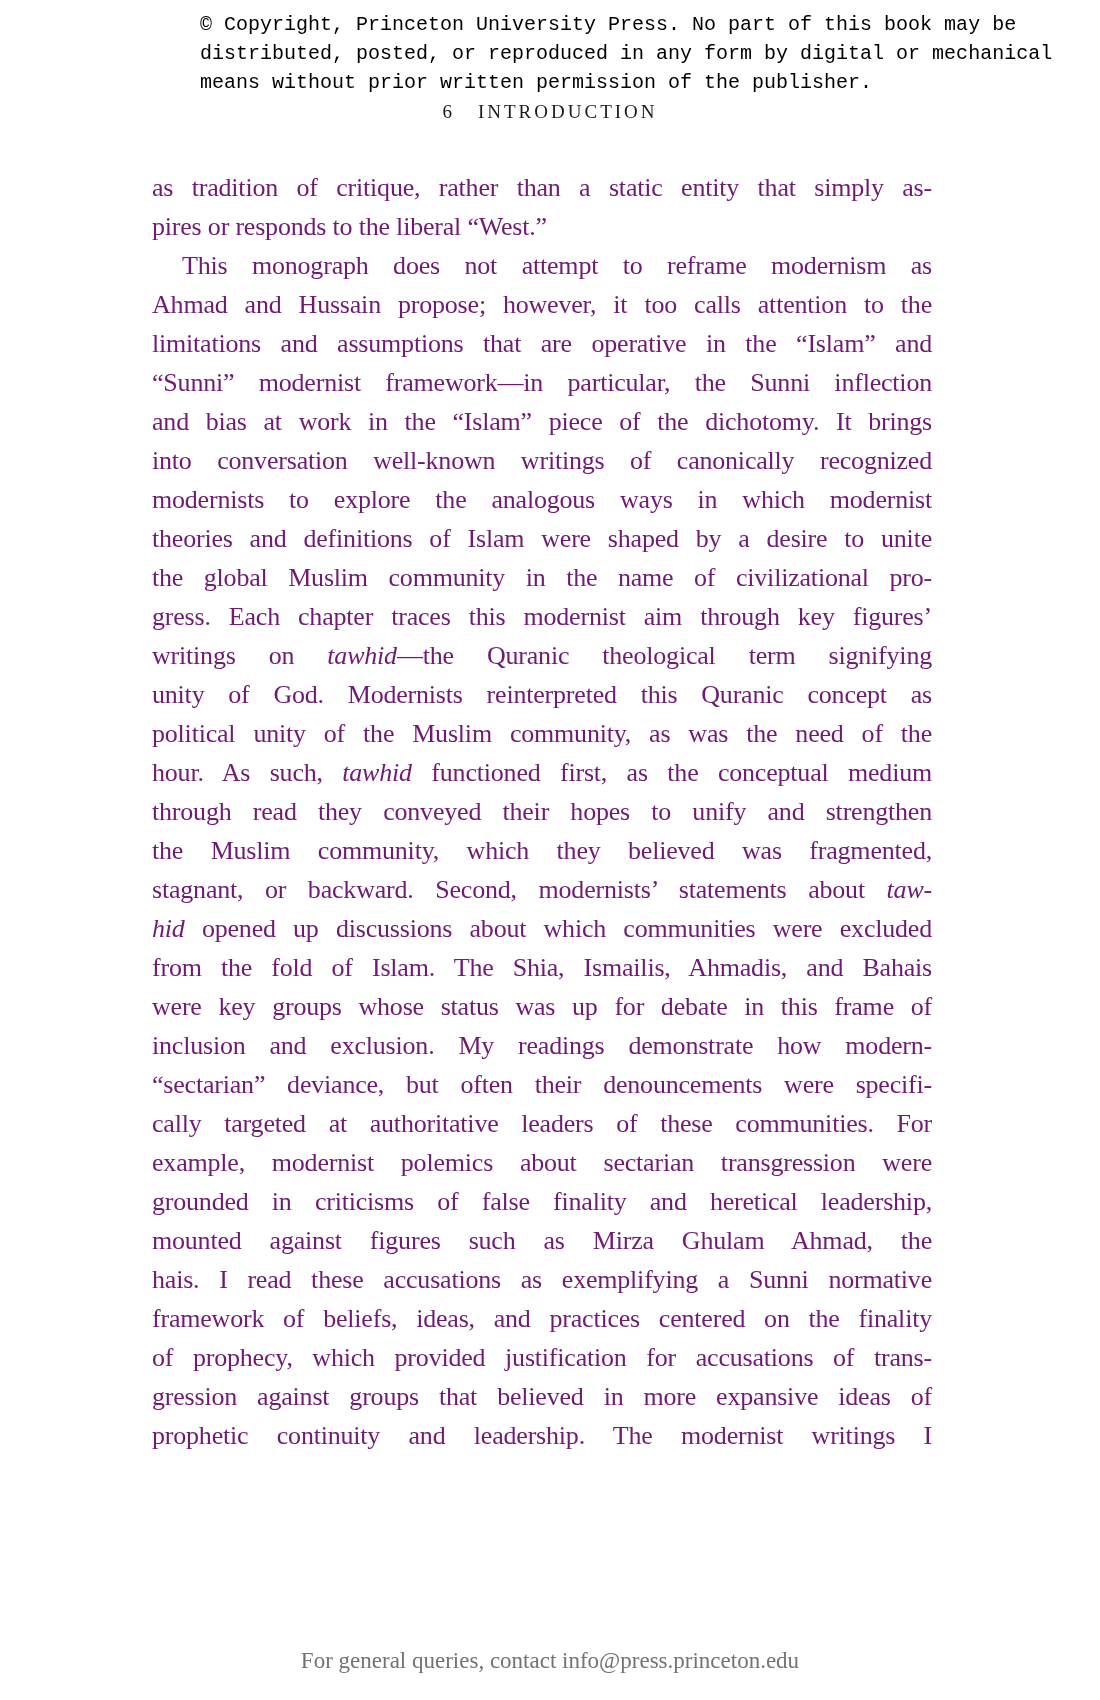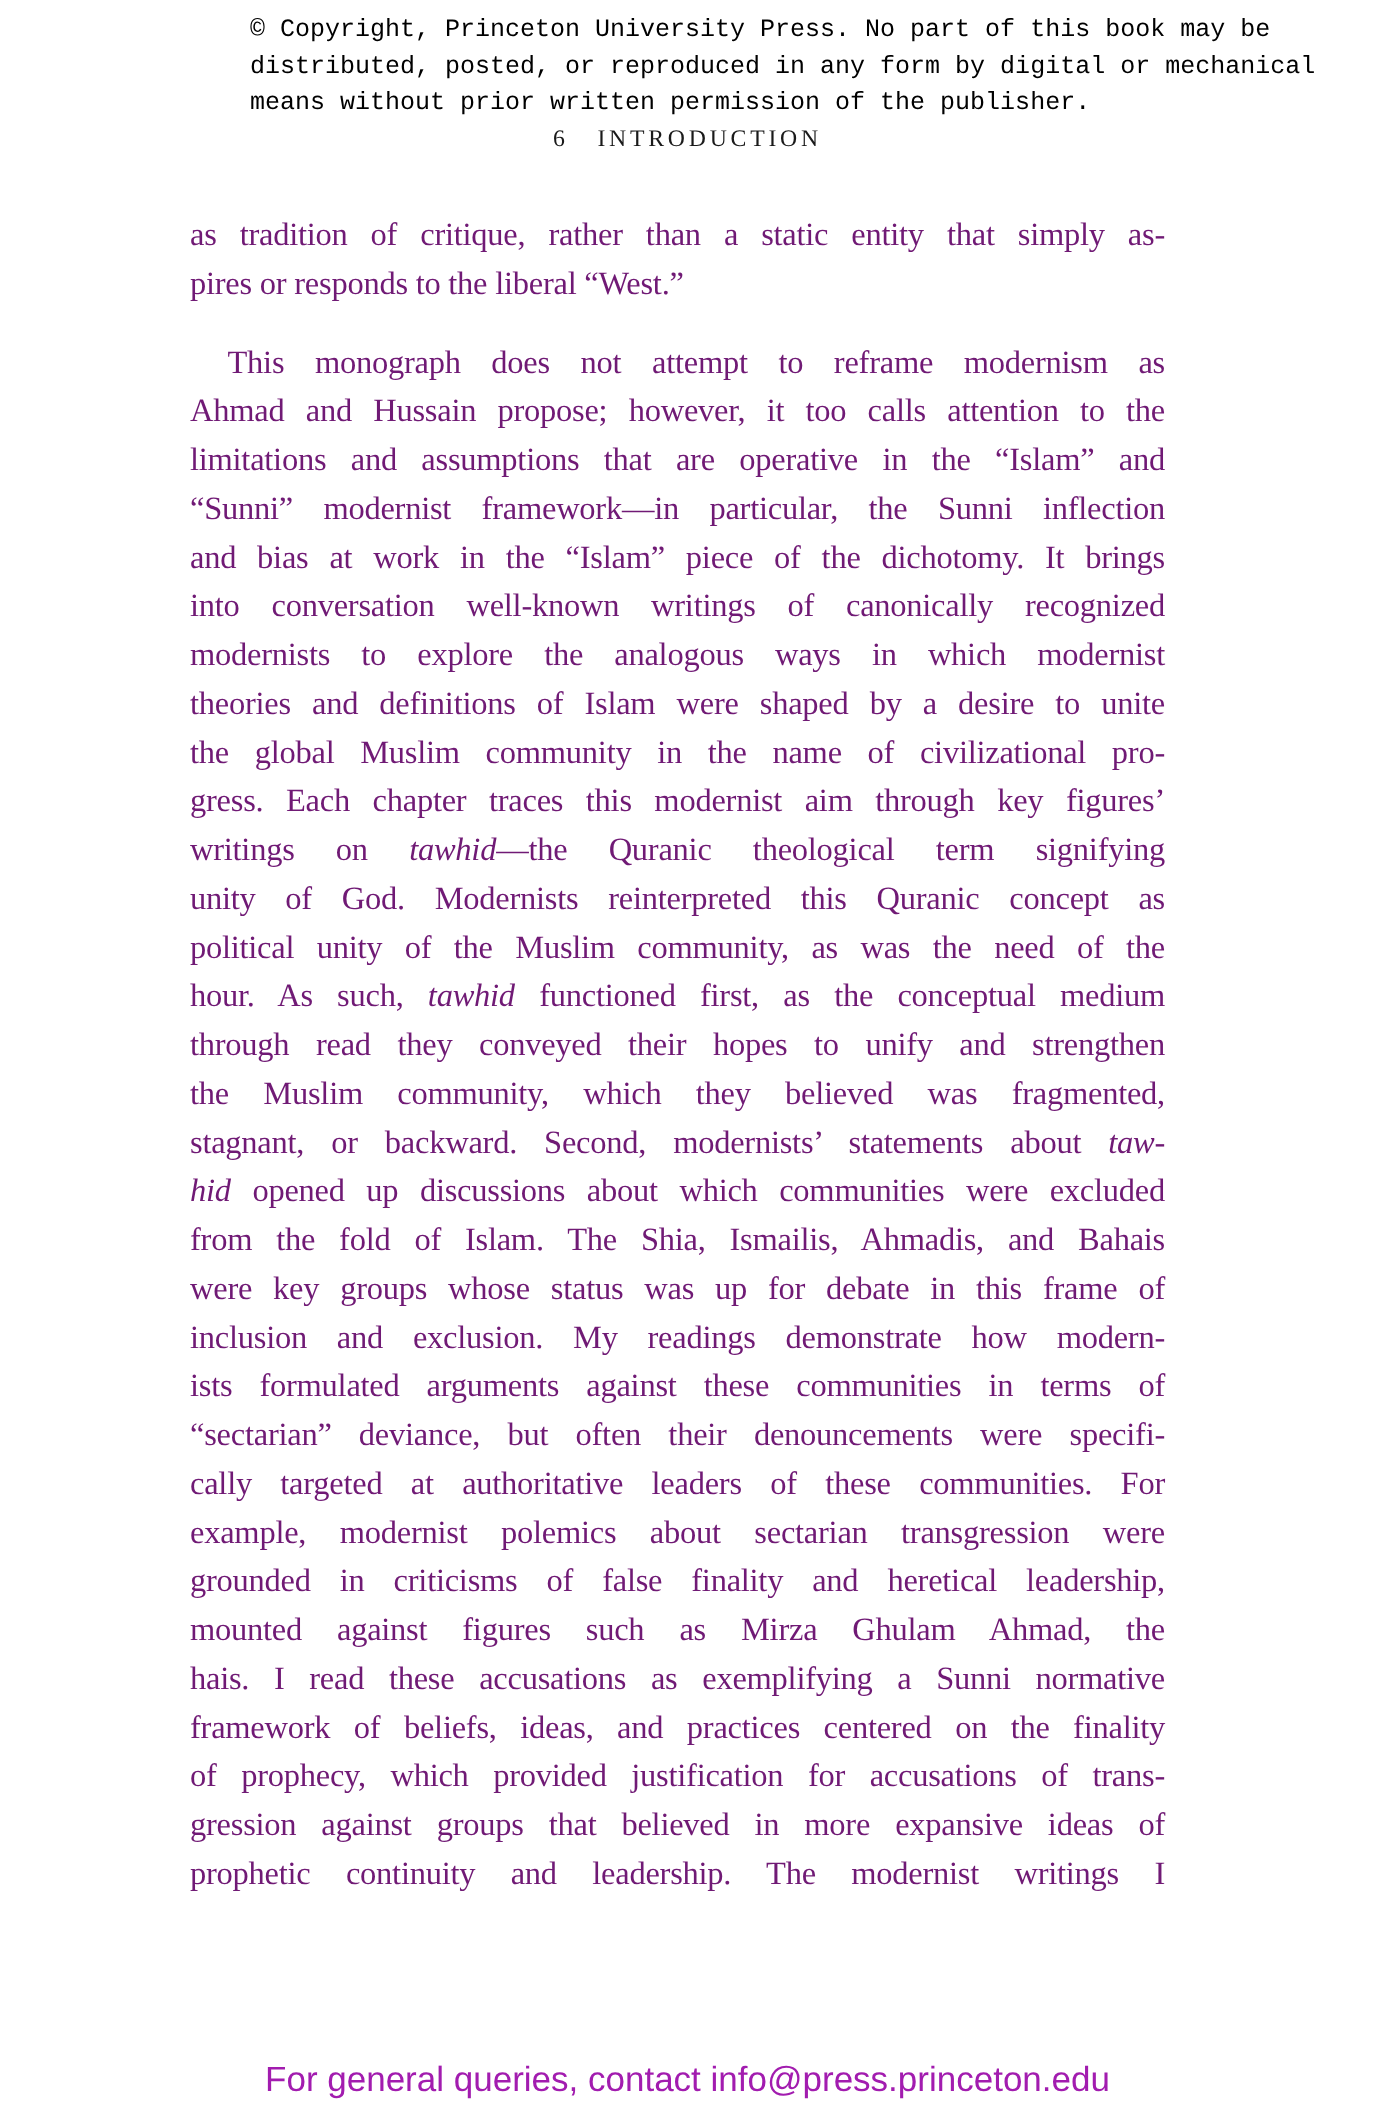--- a/index.html
+++ b/index.html
@@ -48,30 +48,30 @@
     text-align: justify;
     text-align-last: justify;
     -moz-text-align-last: justify;
     height: 39px;
     overflow: visible;
   }
   .bline.end {
     text-align-last: left;
     -moz-text-align-last: left;
   }
-  .bline.indent { text-indent: 30px; margin-top: 24px; }
+  .bline.indent { text-indent: 30px; }
   .bline em { font-style: italic; }
   .footer-note {
     position: absolute;
     left: 0; top: 1648px;
     width: 1100px;
     text-align: center;
-    font-family: Liberation Sans, sans-serif;
-    font-size: 28px;
-    color: #a21caf;
+    font-family: Liberation Serif, serif;
+    font-size: 23px;
+    color: #737373;
   }
 </style>
 </head>
 <body>
 
 <div class="copyright">
   <div>© Copyright, Princeton University Press. No part of this book may be</div>
   <div>distributed, posted, or reproduced in any form by digital or mechanical</div>
   <div>means without prior written permission of the publisher.</div>
 </div>
@@ -97,21 +97,20 @@
     <div class="bline">unity of God. Modernists reinterpreted this Quranic concept as</div>
     <div class="bline">political unity of the Muslim community, as was the need of the</div>
     <div class="bline">hour. As such, <em>tawhid</em> functioned first, as the conceptual medium</div>
     <div class="bline">through read they conveyed their hopes to unify and strengthen</div>
     <div class="bline">the Muslim community, which they believed was fragmented,</div>
     <div class="bline">stagnant, or backward. Second, modernists’ statements about <em>taw-</em></div>
     <div class="bline"><em>hid</em> opened up discussions about which communities were excluded</div>
     <div class="bline">from the fold of Islam. The Shia, Ismailis, Ahmadis, and Bahais</div>
     <div class="bline">were key groups whose status was up for debate in this frame of</div>
     <div class="bline">inclusion and exclusion. My readings demonstrate how modern-</div>
-    <div class="bline">ists formulated arguments against these communities in terms of</div>
     <div class="bline">“sectarian” deviance, but often their denouncements were specifi-</div>
     <div class="bline">cally targeted at authoritative leaders of these communities. For</div>
     <div class="bline">example, modernist polemics about sectarian transgression were</div>
     <div class="bline">grounded in criticisms of false finality and heretical leadership,</div>
     <div class="bline">mounted against figures such as Mirza Ghulam Ahmad, the</div>
     <div class="bline">hais. I read these accusations as exemplifying a Sunni normative</div>
     <div class="bline">framework of beliefs, ideas, and practices centered on the finality</div>
     <div class="bline">of prophecy, which provided justification for accusations of trans-</div>
     <div class="bline">gression against groups that believed in more expansive ideas of</div>
     <div class="bline">prophetic continuity and leadership. The modernist writings I</div>

